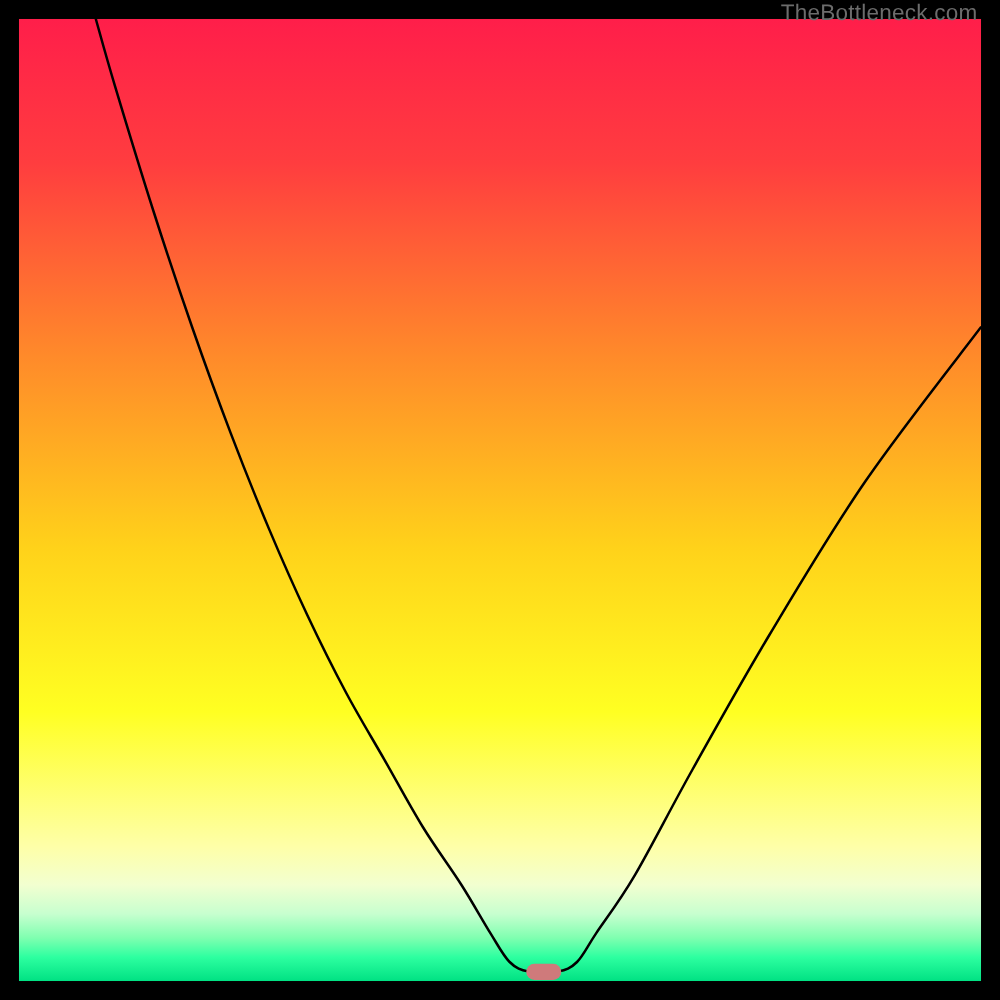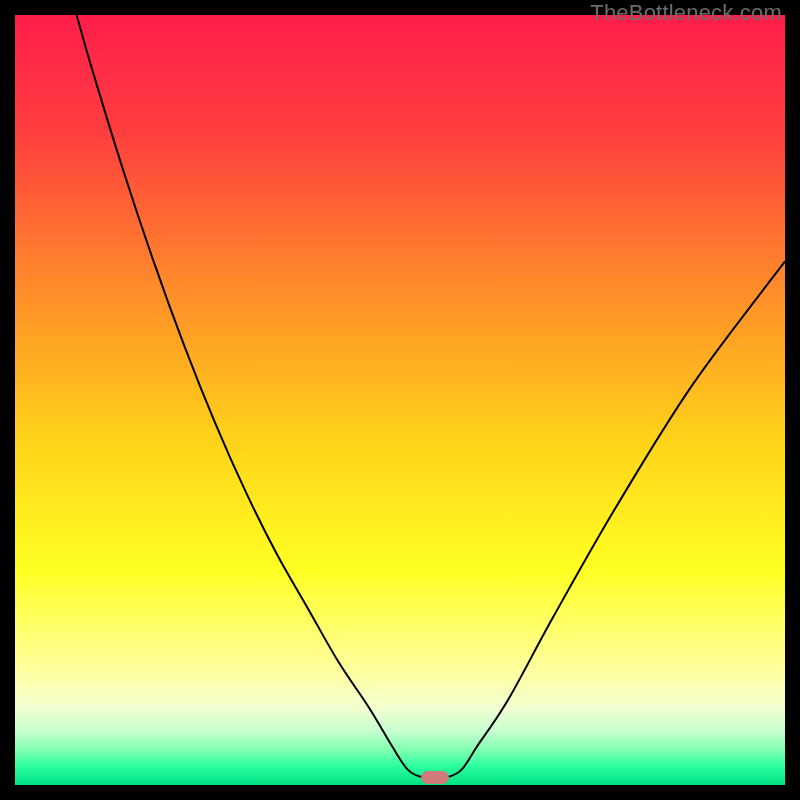--- a/index.html
+++ b/index.html
@@ -27,21 +27,21 @@
   }
   .gradient-bg {
     position: absolute;
     inset: 0;
   }
   .watermark {
     position: absolute;
     top: 0px;
     right: 18px;
     color: #6c6c6c;
-    font-size: 22px;
+    font-size: 18px;
     font-weight: 400;
     letter-spacing: 0.2px;
     z-index: 5;
   }
   svg.curve-layer {
     position: absolute;
     inset: 0;
     z-index: 3;
   }
   .marker {

